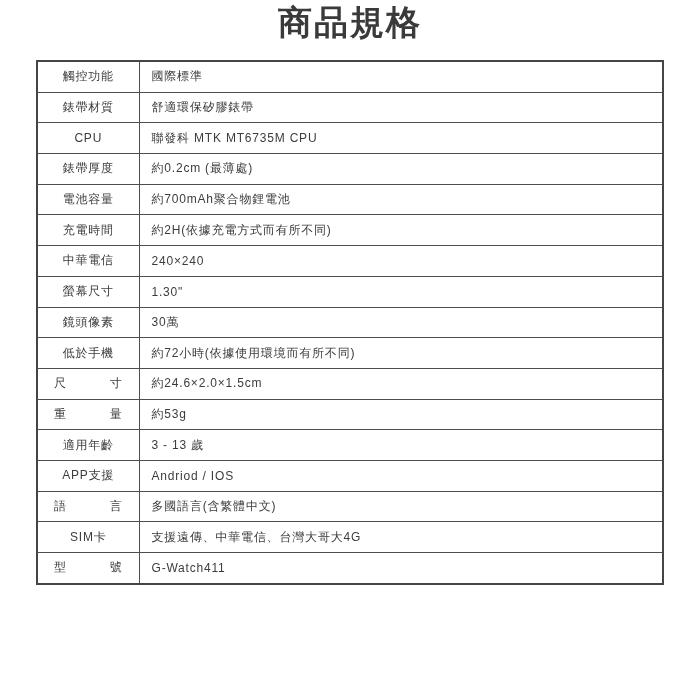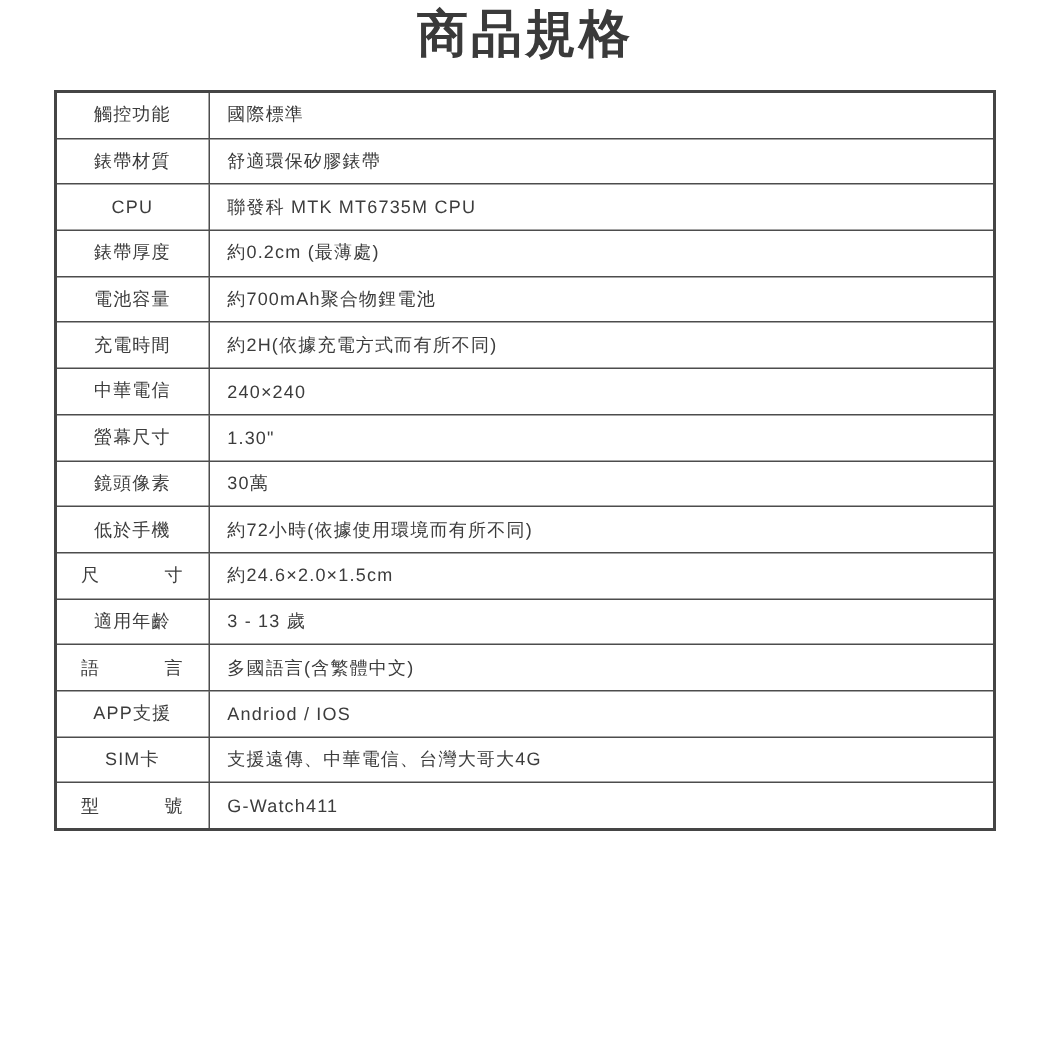--- a/index.html
+++ b/index.html
@@ -102,30 +102,34 @@
     </tr>
     <tr>
       <td class="label-cell">低於手機</td>
       <td class="value-cell">約72小時(依據使用環境而有所不同)</td>
     </tr>
     <tr>
       <td class="label-cell spread">尺寸</td>
       <td class="value-cell">約24.6×2.0×1.5cm</td>
     </tr>
     <tr>
+      <td class="label-cell spread">重量</td>
+      <td class="value-cell">約53g</td>
+    </tr>
+    <tr>
       <td class="label-cell">適用年齡</td>
       <td class="value-cell">3 - 13 歲</td>
     </tr>
     <tr>
+      <td class="label-cell">APP支援</td>
+      <td class="value-cell">Andriod / IOS</td>
+    </tr>
+    <tr>
       <td class="label-cell spread">語言</td>
       <td class="value-cell">多國語言(含繁體中文)</td>
-    </tr>
-    <tr>
-      <td class="label-cell">APP支援</td>
-      <td class="value-cell">Andriod / IOS</td>
     </tr>
     <tr>
       <td class="label-cell">SIM卡</td>
       <td class="value-cell">支援遠傳、中華電信、台灣大哥大4G</td>
     </tr>
     <tr>
       <td class="label-cell spread">型號</td>
       <td class="value-cell">G-Watch411</td>
     </tr>
   </tbody>

